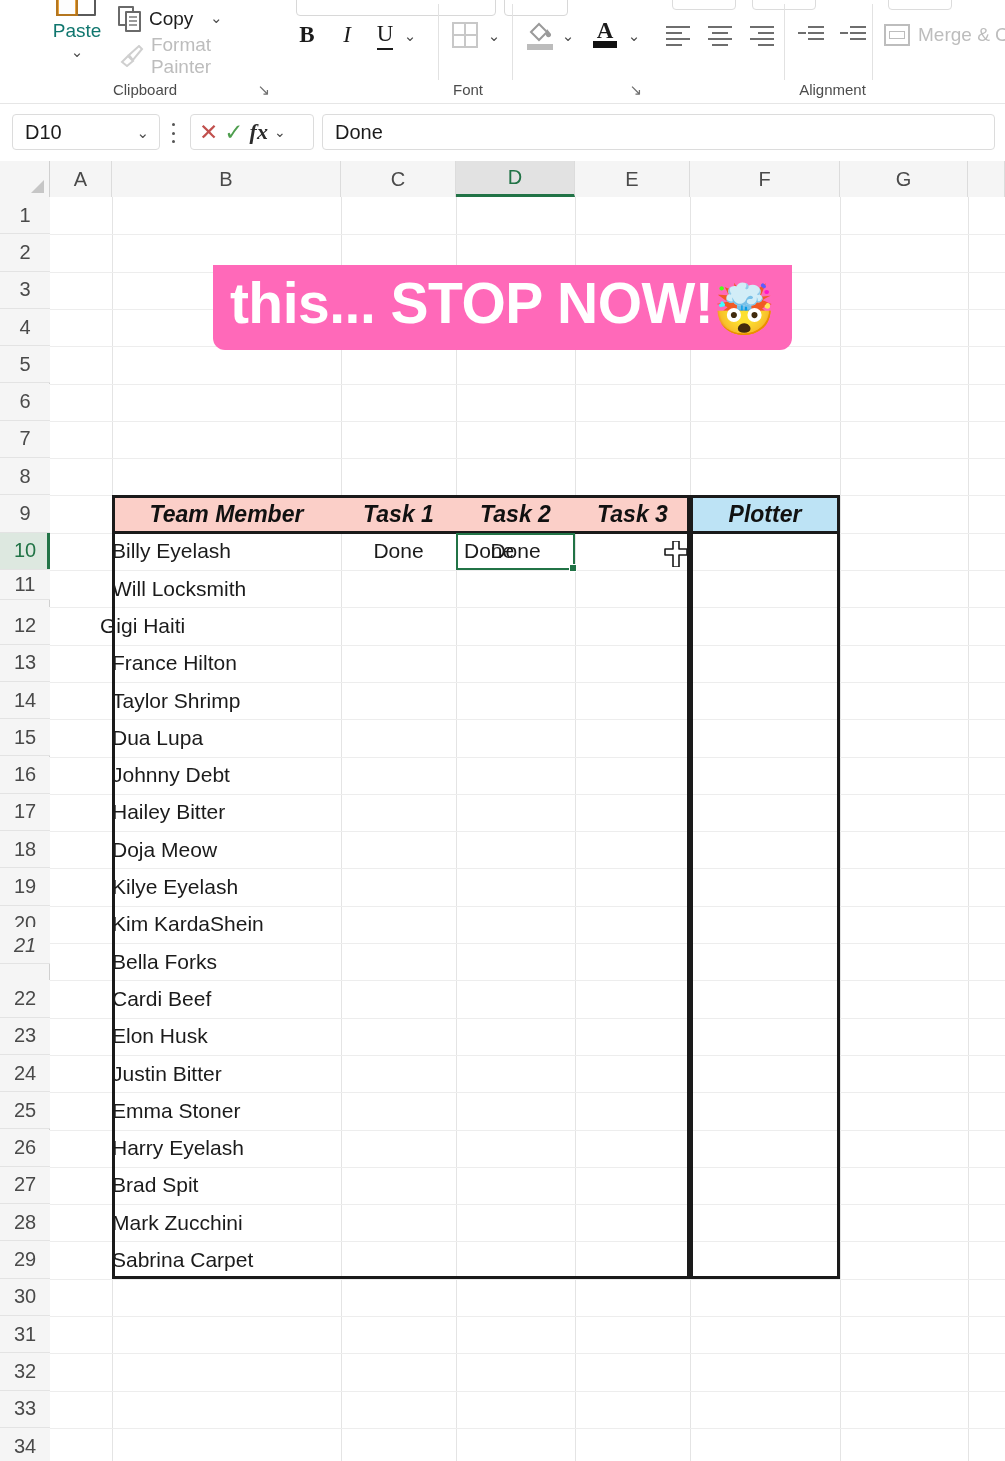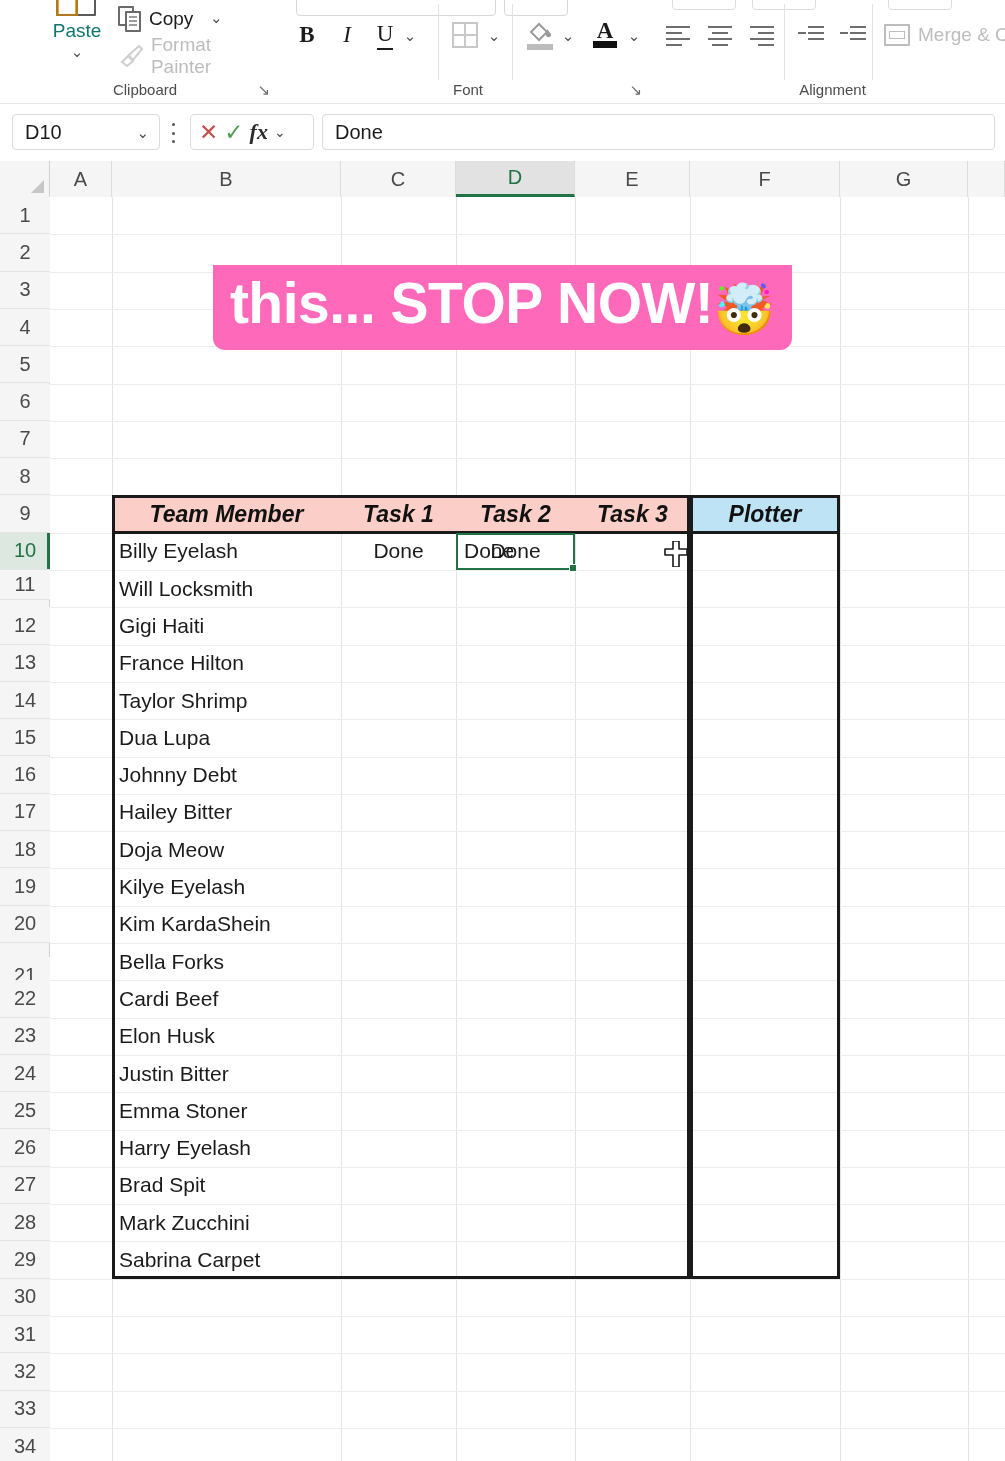--- a/index.html
+++ b/index.html
@@ -240,21 +240,21 @@
     display: flex; align-items: center;
     font-size: 21px; color: #1b1b1b;
     overflow: hidden; white-space: nowrap;
   }
   .theader {
     font-weight: 700; font-style: italic; justify-content: center;
     font-size: 23px; color: #111111;
   }
   .theader.pink { background: #fbcfc8; }
   .theader.blue { background: #bde3f5; }
-  .tname { padding-left: 7px; }
+  .tname { }
   .tdone { justify-content: center; }
 
   .tb-thick { position: absolute; background: #1a1a1a; }
 
   
   #sel-cell {
     position: absolute; border: 2px solid #217346; background: transparent;
     z-index: 12;
   }
   #sel-cell-text {
@@ -498,21 +498,21 @@
       <div class="row-head" style="top: 373px; height: 30px;">11</div>
       <div class="row-head" style="top: 410.3px; height: 37.3px;">12</div>
       <div class="row-head" style="top: 447.6px; height: 37.3px;">13</div>
       <div class="row-head" style="top: 484.9px; height: 37.3px;">14</div>
       <div class="row-head" style="top: 522.2px; height: 37.3px;">15</div>
       <div class="row-head" style="top: 559.5px; height: 37.3px;">16</div>
       <div class="row-head" style="top: 596.8px; height: 37.3px;">17</div>
       <div class="row-head" style="top: 634.1px; height: 37.3px;">18</div>
       <div class="row-head" style="top: 671.4px; height: 37.3px;">19</div>
       <div class="row-head" style="top: 708.7px; height: 37.3px;">20</div>
-      <div class="row-head" style="top: 760px; height: 37.3px;">21</div>
+      <div class="row-head" style="top: 730px; height: 37.3px; font-style: italic;">21</div>
       <div class="row-head" style="top: 783.3px; height: 37.3px;">22</div>
       <div class="row-head" style="top: 820.6px; height: 37.3px;">23</div>
       <div class="row-head" style="top: 857.9px; height: 37.3px;">24</div>
       <div class="row-head" style="top: 895.2px; height: 37.3px;">25</div>
       <div class="row-head" style="top: 932.5px; height: 37.3px;">26</div>
       <div class="row-head" style="top: 969.8px; height: 37.3px;">27</div>
       <div class="row-head" style="top: 1007.1px; height: 37.3px;">28</div>
       <div class="row-head" style="top: 1044.4px; height: 37.3px;">29</div>
       <div class="row-head" style="top: 1081.7px; height: 37.3px;">30</div>
       <div class="row-head" style="top: 1119px; height: 37.3px;">31</div>
@@ -573,21 +573,21 @@
         <div class="tcell tname" style="left: 62px; width: 229px; top: 335.7px; height: 37.3px;">Billy Eyelash</div>
         <div class="tcell tdone" style="left: 291px; width: 115px; top: 335.7px; height: 37.3px;">Done</div>
         <div class="tcell tdone" style="left: 406px; width: 119px; top: 335.7px; height: 37.3px;">Done</div>
         <div class="tcell tdone" style="left: 525px; width: 115px; top: 335.7px; height: 37.3px;"></div>
         <div class="tcell tdone" style="left: 640px; width: 150px; top: 335.7px; height: 37.3px;"></div>
         <div class="tcell tname" style="left: 62px; width: 229px; top: 373px; height: 37.3px;">Will Locksmith</div>
         <div class="tcell tdone" style="left: 291px; width: 115px; top: 373px; height: 37.3px;"></div>
         <div class="tcell tdone" style="left: 406px; width: 119px; top: 373px; height: 37.3px;"></div>
         <div class="tcell tdone" style="left: 525px; width: 115px; top: 373px; height: 37.3px;"></div>
         <div class="tcell tdone" style="left: 640px; width: 150px; top: 373px; height: 37.3px;"></div>
-        <div class="tcell tname" style="left: 62px; width: 229px; top: 410.3px; height: 37.3px;">Gigi Haiti</div>
+        <div class="tcell tname" style="left: 50px; width: 229px; top: 410.3px; height: 37.3px;">Gigi Haiti</div>
         <div class="tcell tdone" style="left: 291px; width: 115px; top: 410.3px; height: 37.3px;"></div>
         <div class="tcell tdone" style="left: 406px; width: 119px; top: 410.3px; height: 37.3px;"></div>
         <div class="tcell tdone" style="left: 525px; width: 115px; top: 410.3px; height: 37.3px;"></div>
         <div class="tcell tdone" style="left: 640px; width: 150px; top: 410.3px; height: 37.3px;"></div>
         <div class="tcell tname" style="left: 62px; width: 229px; top: 447.6px; height: 37.3px;">France Hilton</div>
         <div class="tcell tdone" style="left: 291px; width: 115px; top: 447.6px; height: 37.3px;"></div>
         <div class="tcell tdone" style="left: 406px; width: 119px; top: 447.6px; height: 37.3px;"></div>
         <div class="tcell tdone" style="left: 525px; width: 115px; top: 447.6px; height: 37.3px;"></div>
         <div class="tcell tdone" style="left: 640px; width: 150px; top: 447.6px; height: 37.3px;"></div>
         <div class="tcell tname" style="left: 62px; width: 229px; top: 484.9px; height: 37.3px;">Taylor Shrimp</div>

